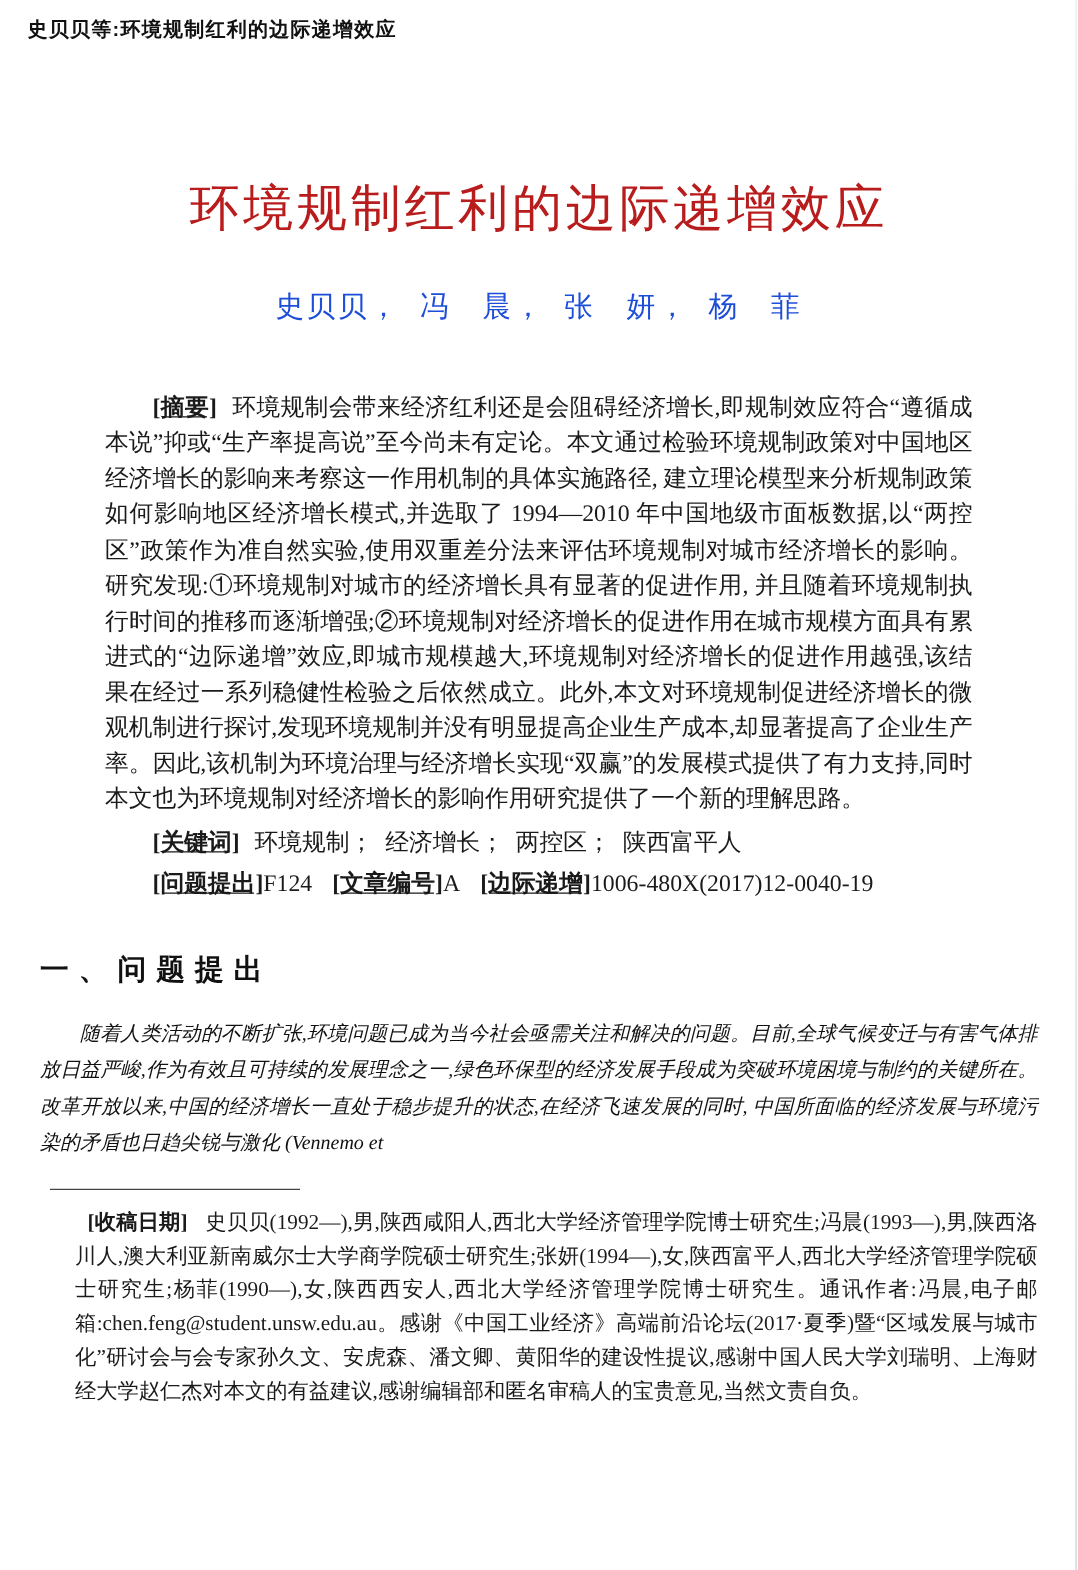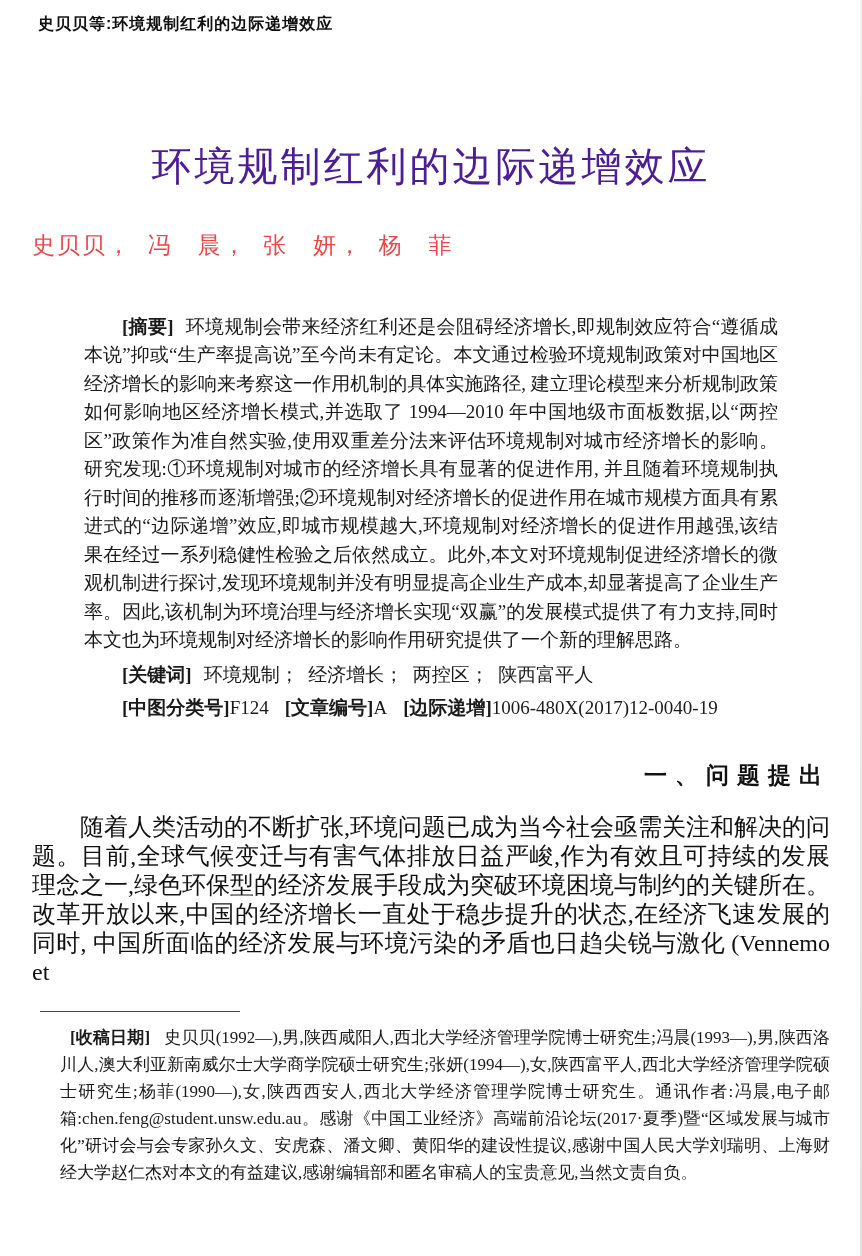--- a/index.html
+++ b/index.html
@@ -15,82 +15,84 @@
   }
   .scan-edge {
     position: absolute;
     top: 0; right: 0;
     width: 2px; height: 100%;
     background: linear-gradient(to bottom, #e9e9e9, #c9c9c9);
     opacity: .55;
   }
   .running-header {
     position: absolute;
-    top: 14px; left: 38px;
+    top: 14px; left: 22px;
     font-family: "Liberation Sans", "DejaVu Sans", sans-serif;
     font-weight: bold;
     font-size: 16px;
     letter-spacing: 1px;
     color: #111;
   }
   .content { padding: 0 32px; }
   .title {
     padding-top: 112px;
     text-align: center;
     font-size: 40px;
     letter-spacing: 3px;
     font-weight: 500;
-    color: #4c1d95;
+    color: #b91c1c;
   }
   .authors {
     margin-top: 36px;
+    text-align: center;
     font-size: 23px;
     white-space: pre;
     letter-spacing: 2px;
-    color: #ef4444;
+    color: #1d4ed8;
   }
   .abstract {
     margin: 52px 52px 0 52px;
     font-size: 19px;
     line-height: 28.5px;
     text-align: justify;
     text-indent: 2em;
     white-space: pre-wrap;
   }
-  .inline-label { font-weight: bold; margin-right: 12px; }
+  .inline-label { font-weight: bold; margin-right: 12px; text-decoration: underline; }
   .keywords {
     margin: 5px 52px 0 52px;
     font-size: 19px;
     line-height: 29px;
     text-indent: 2em;
     white-space: pre-wrap;
   }
   .classification {
     margin: 4px 52px 0 52px;
     font-size: 19px;
     line-height: 29px;
     text-indent: 2em;
   }
   .class-item { margin-right: 16px; white-space: nowrap; }
   .class-item .inline-label { margin-right: 0; }
   .section-heading {
     margin-top: 38px;
-    text-align: right;
+    text-align: left;
     font-size: 23px;
     font-weight: bold;
     letter-spacing: 8px;
     color: #111;
   }
   .body-para {
     margin-top: 22px;
-    font-size: 24px;
+    font-size: 16px;
     line-height: 29px;
     text-align: justify;
     text-indent: 2em;
     color: #111;
+    font-style: italic;
   }
   .footnote-rule {
     margin: 22px 0 0 8px;
     width: 200px;
     height: 0;
     border-top: 1.5px solid #444;
   }
   .footnotes {
     margin: 12px 0 0 28px;
     font-size: 17px;
@@ -111,21 +113,21 @@
   <div class="content">
 
     <h1 class="title">环境规制红利的边际递增效应</h1>
 
     <div class="authors">史贝贝，  冯　晨，  张　妍，  杨　菲</div>
 
     <p class="abstract"><span class="inline-label">[摘要]</span><span>环境规制会带来经济红利还是会阻碍经济增长,即规制效应符合“遵循成本说”抑或“生产率提高说”至今尚未有定论。本文通过检验环境规制政策对中国地区经济增长的影响来考察这一作用机制的具体实施路径, 建立理论模型来分析规制政策如何影响地区经济增长模式,并选取了 1994—2010 年中国地级市面板数据,以“两控区”政策作为准自然实验,使用双重差分法来评估环境规制对城市经济增长的影响。研究发现:①环境规制对城市的经济增长具有显著的促进作用, 并且随着环境规制执行时间的推移而逐渐增强;②环境规制对经济增长的促进作用在城市规模方面具有累进式的“边际递增”效应,即城市规模越大,环境规制对经济增长的促进作用越强,该结果在经过一系列稳健性检验之后依然成立。此外,本文对环境规制促进经济增长的微观机制进行探讨,发现环境规制并没有明显提高企业生产成本,却显著提高了企业生产率。因此,该机制为环境治理与经济增长实现“双赢”的发展模式提供了有力支持,同时本文也为环境规制对经济增长的影响作用研究提供了一个新的理解思路。</span></p>
 
     <p class="keywords"><span class="inline-label">[关键词]</span><span>环境规制；  经济增长；  两控区；  陕西富平人</span></p>
 
-    <p class="classification"><span class="class-item"><span class="inline-label">[中图分类号]</span><span>F124</span></span><span class="class-item"><span class="inline-label">[文章编号]</span><span>A</span></span><span class="class-item"><span class="inline-label">[边际递增]</span><span>1006-480X(2017)12-0040-19</span></span></p>
+    <p class="classification"><span class="class-item"><span class="inline-label">[问题提出]</span><span>F124</span></span><span class="class-item"><span class="inline-label">[文章编号]</span><span>A</span></span><span class="class-item"><span class="inline-label">[边际递增]</span><span>1006-480X(2017)12-0040-19</span></span></p>
 
     <h2 class="section-heading">一、问题提出</h2>
 
     <p class="body-para">随着人类活动的不断扩张,环境问题已成为当今社会亟需关注和解决的问题。目前,全球气候变迁与有害气体排放日益严峻,作为有效且可持续的发展理念之一,绿色环保型的经济发展手段成为突破环境困境与制约的关键所在。改革开放以来,中国的经济增长一直处于稳步提升的状态,在经济飞速发展的同时, 中国所面临的经济发展与环境污染的矛盾也日趋尖锐与激化 (Vennemo et</p>
 
     <div class="footnote-rule"></div>
 
     <div class="footnotes">
       <p><span class="fn-label">[收稿日期]</span><span>史贝贝(1992—),男,陕西咸阳人,西北大学经济管理学院博士研究生;冯晨(1993—),男,陕西洛川人,澳大利亚新南威尔士大学商学院硕士研究生;张妍(1994—),女,陕西富平人,西北大学经济管理学院硕士研究生;杨菲(1990—),女,陕西西安人,西北大学经济管理学院博士研究生。通讯作者:冯晨,电子邮箱:chen.feng@student.unsw.edu.au。感谢《中国工业经济》高端前沿论坛(2017·夏季)暨“区域发展与城市化”研讨会与会专家孙久文、安虎森、潘文卿、黄阳华的建设性提议,感谢中国人民大学刘瑞明、上海财经大学赵仁杰对本文的有益建议,感谢编辑部和匿名审稿人的宝贵意见,当然文责自负。</span></p>
     </div>

